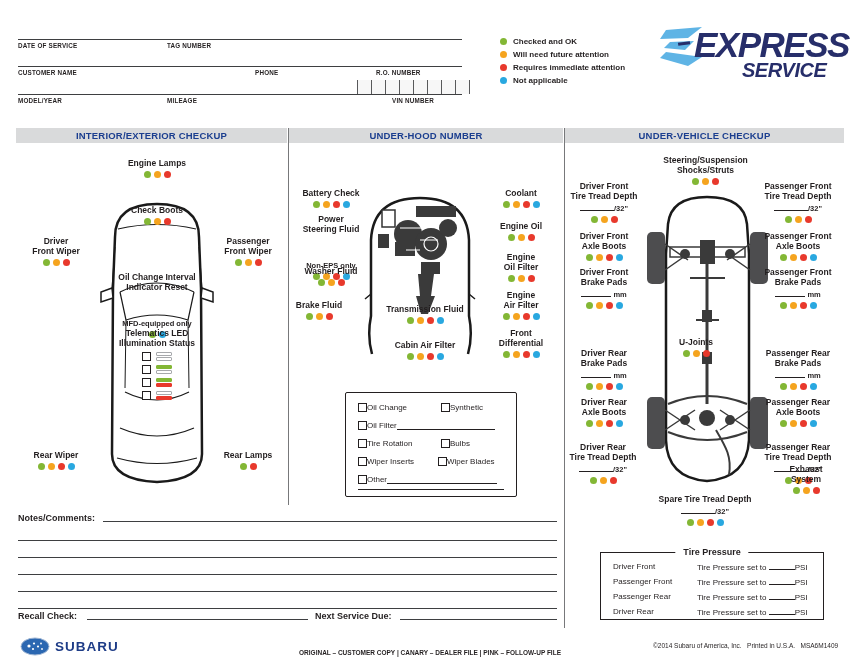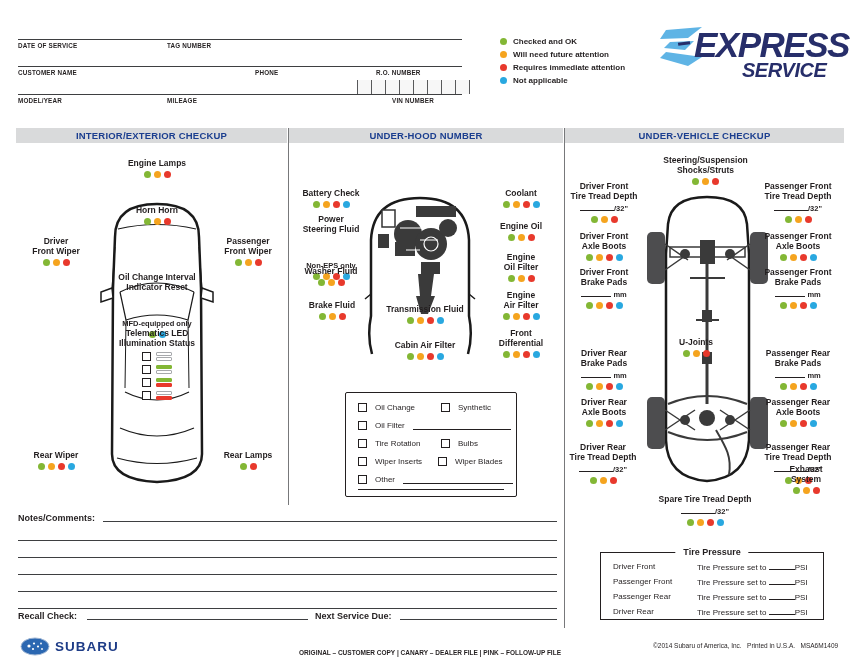--- a/index.html
+++ b/index.html
@@ -22,21 +22,21 @@
   .ledrow{display:flex;align-items:center;justify-content:center;gap:5px;margin-top:4px;}
   .led{display:inline-flex;flex-direction:column;gap:1px;}
   .ledbar{width:16px;height:4px;border:1px solid #a7a9ac;border-radius:1px;box-sizing:border-box;}
   .legend-row{display:flex;align-items:center;gap:6px;margin-bottom:4px;}
   .legend-row .dot{width:7px;height:7px;}
   .legend-row .ltext{font-size:8px;font-weight:bold;}
   .vinbox{position:absolute;display:flex;}
   .vincell{width:13px;height:14px;border-left:1px solid #58595b;background:#f7f7f7;}
   .vincell:last-child{border-right:1px solid #58595b;}
   .chkbox{position:absolute;border:1px solid #231f20;border-radius:2px;background:#fff;}
-  .chkrow{position:absolute;font-size:8px;display:flex;align-items:center;gap:8px;}
+  .chkrow{position:absolute;font-size:8px;display:flex;align-items:center;gap:0;}
   .tpbox{position:absolute;border:1px solid #231f20;background:#fff;}
   .tptitle{position:absolute;top:-6px;left:50%;transform:translateX(-50%);background:#fff;
            padding:0 8px;font-weight:bold;font-size:9px;white-space:nowrap;}
   .tprow{position:absolute;font-size:8px;white-space:nowrap;}
   .logo1{position:absolute;font-weight:bold;font-style:italic;font-size:35px;letter-spacing:-1.5px;color:#272e6a;line-height:1;}
   .logo2{position:absolute;font-weight:bold;font-style:italic;font-size:20px;letter-spacing:-.5px;color:#272e6a;line-height:1;}
   .notes-lbl{position:absolute;font-weight:bold;font-size:9px;}
   .foot{position:absolute;font-size:6.5px;}
   svg{display:block;}
 </style>
@@ -122,21 +122,21 @@
 
   <div class="item" style="left:97px;top:158px;width:120px;">
     <div class="lbl">Engine Lamps</div>
     <div class="dots">
         <span class="dot" style="background: rgb(131, 183, 53);"></span>
         <span class="dot" style="background: rgb(245, 164, 31);"></span>
         <span class="dot" style="background: rgb(232, 57, 44);"></span>
       </div>
   </div>
   <div class="item" style="left:97px;top:205px;width:120px;">
-    <div class="lbl">Horn Horn</div>
+    <div class="lbl">Check Boots</div>
     <div class="dots">
         <span class="dot" style="background: rgb(131, 183, 53);"></span>
         <span class="dot" style="background: rgb(245, 164, 31);"></span>
         <span class="dot" style="background: rgb(232, 57, 44);"></span>
       </div>
   </div>
   <div class="item" style="left:10px;top:236px;width:92px;">
     <div class="lbl">Driver
 Front Wiper</div>
     <div class="dots">
@@ -275,21 +275,21 @@
   </div>
   <div class="item" style="left:482px;top:252px;width:78px;">
     <div class="lbl">Engine
 Oil Filter</div>
     <div class="dots">
         <span class="dot" style="background: rgb(131, 183, 53);"></span>
         <span class="dot" style="background: rgb(245, 164, 31);"></span>
         <span class="dot" style="background: rgb(232, 57, 44);"></span>
       </div>
   </div>
-  <div class="item" style="left:293px;top:300px;width:78px;text-align:center;">
+  <div class="item" style="left:280px;top:300px;width:78px;text-align:center;">
     <div class="lbl">Brake Fluid</div>
     <div class="dots">
         <span class="dot" style="background: rgb(131, 183, 53);"></span>
         <span class="dot" style="background: rgb(245, 164, 31);"></span>
         <span class="dot" style="background: rgb(232, 57, 44);"></span>
       </div>
   </div>
   <div class="item" style="left:482px;top:290px;width:78px;">
     <div class="lbl">Engine
 Air Filter</div>

